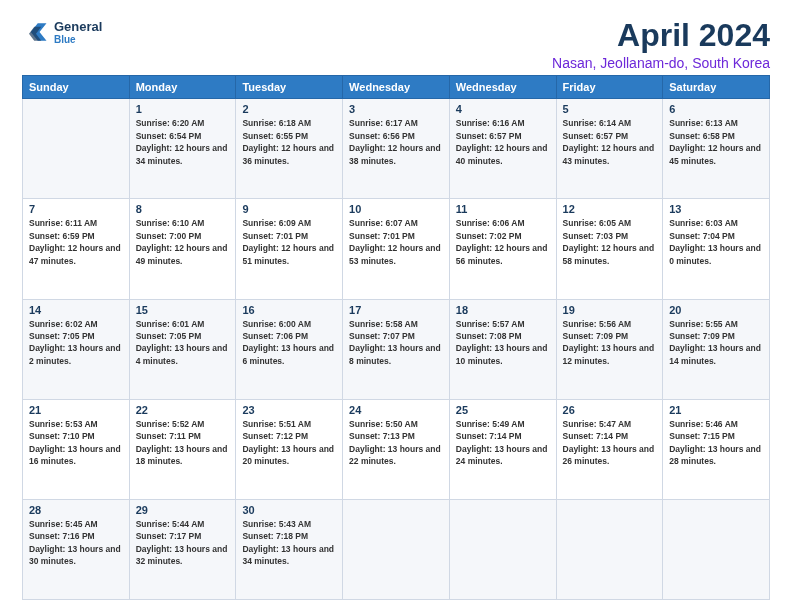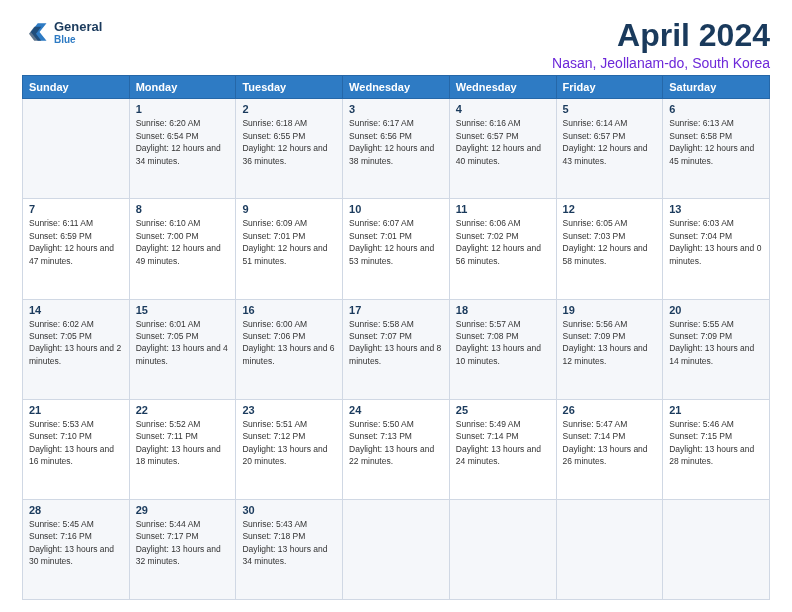--- a/index.html
+++ b/index.html
@@ -78,20 +78,21 @@
       font-size: 11px;
       font-weight: bold;
       color: #1a3a5c;
       display: block;
       margin-bottom: 2px;
     }
     .cell-text {
       font-size: 8.5px;
       color: #333;
       line-height: 1.35;
+      font-weight: bold;
     }
     .empty-cell {
       background: #f5f7fa;
     }
   </style>
 </head>
 <body>
 
 <div class="page">
   <div class="header">

